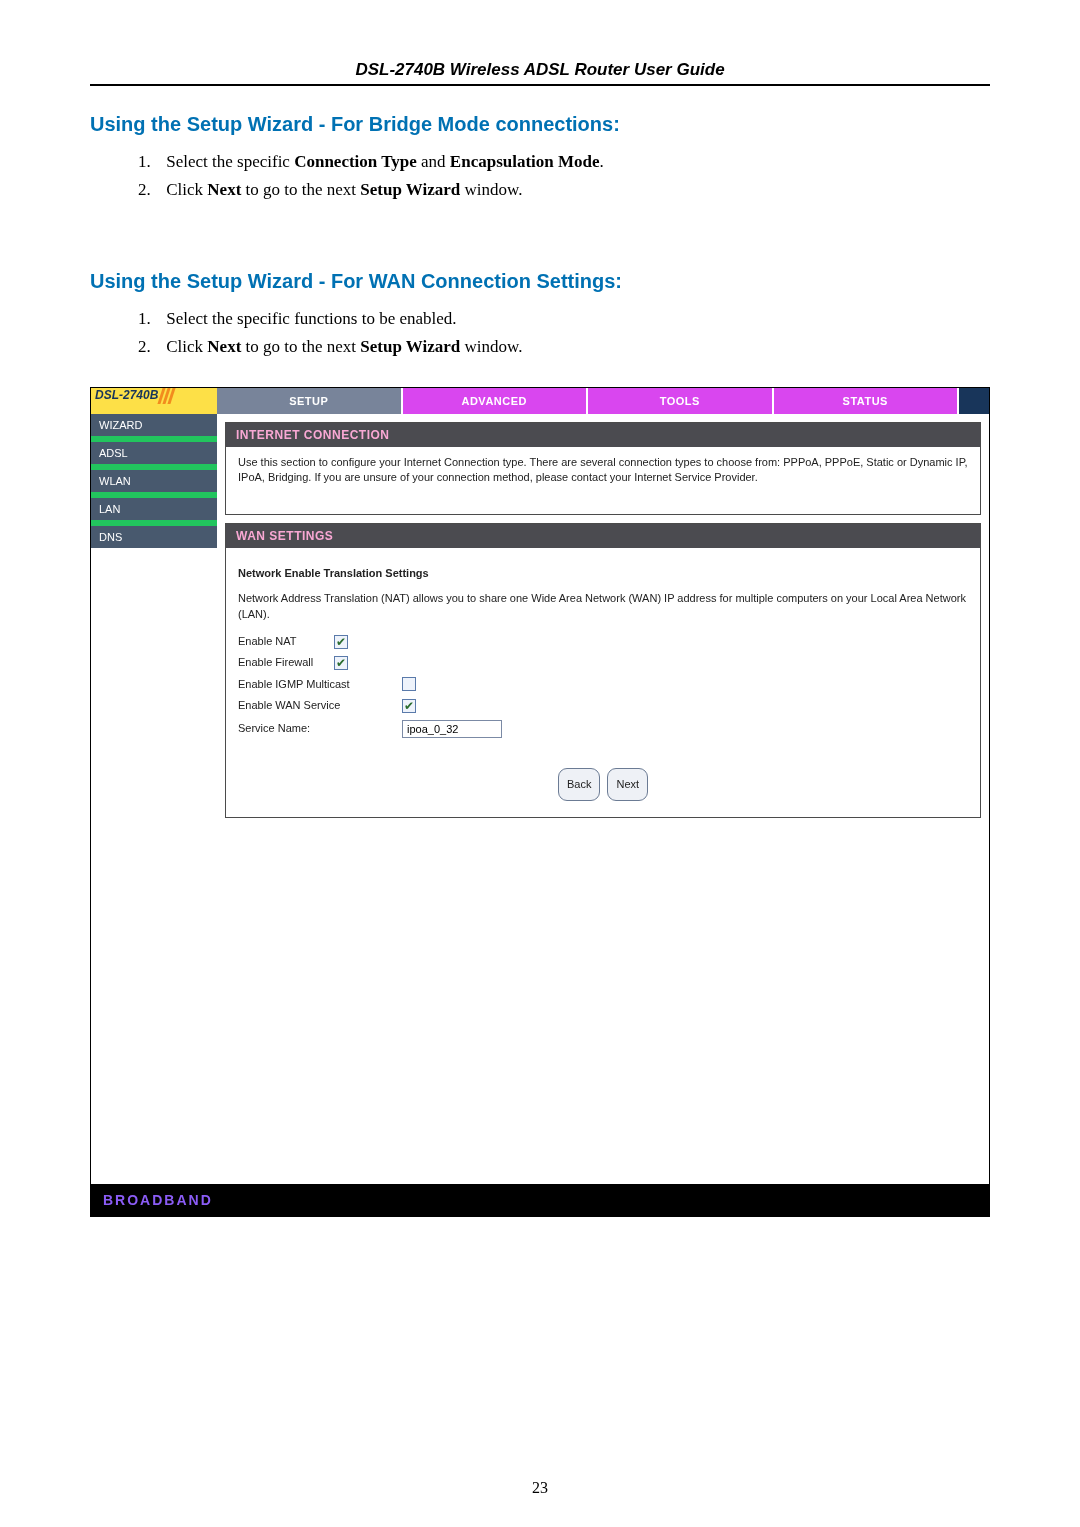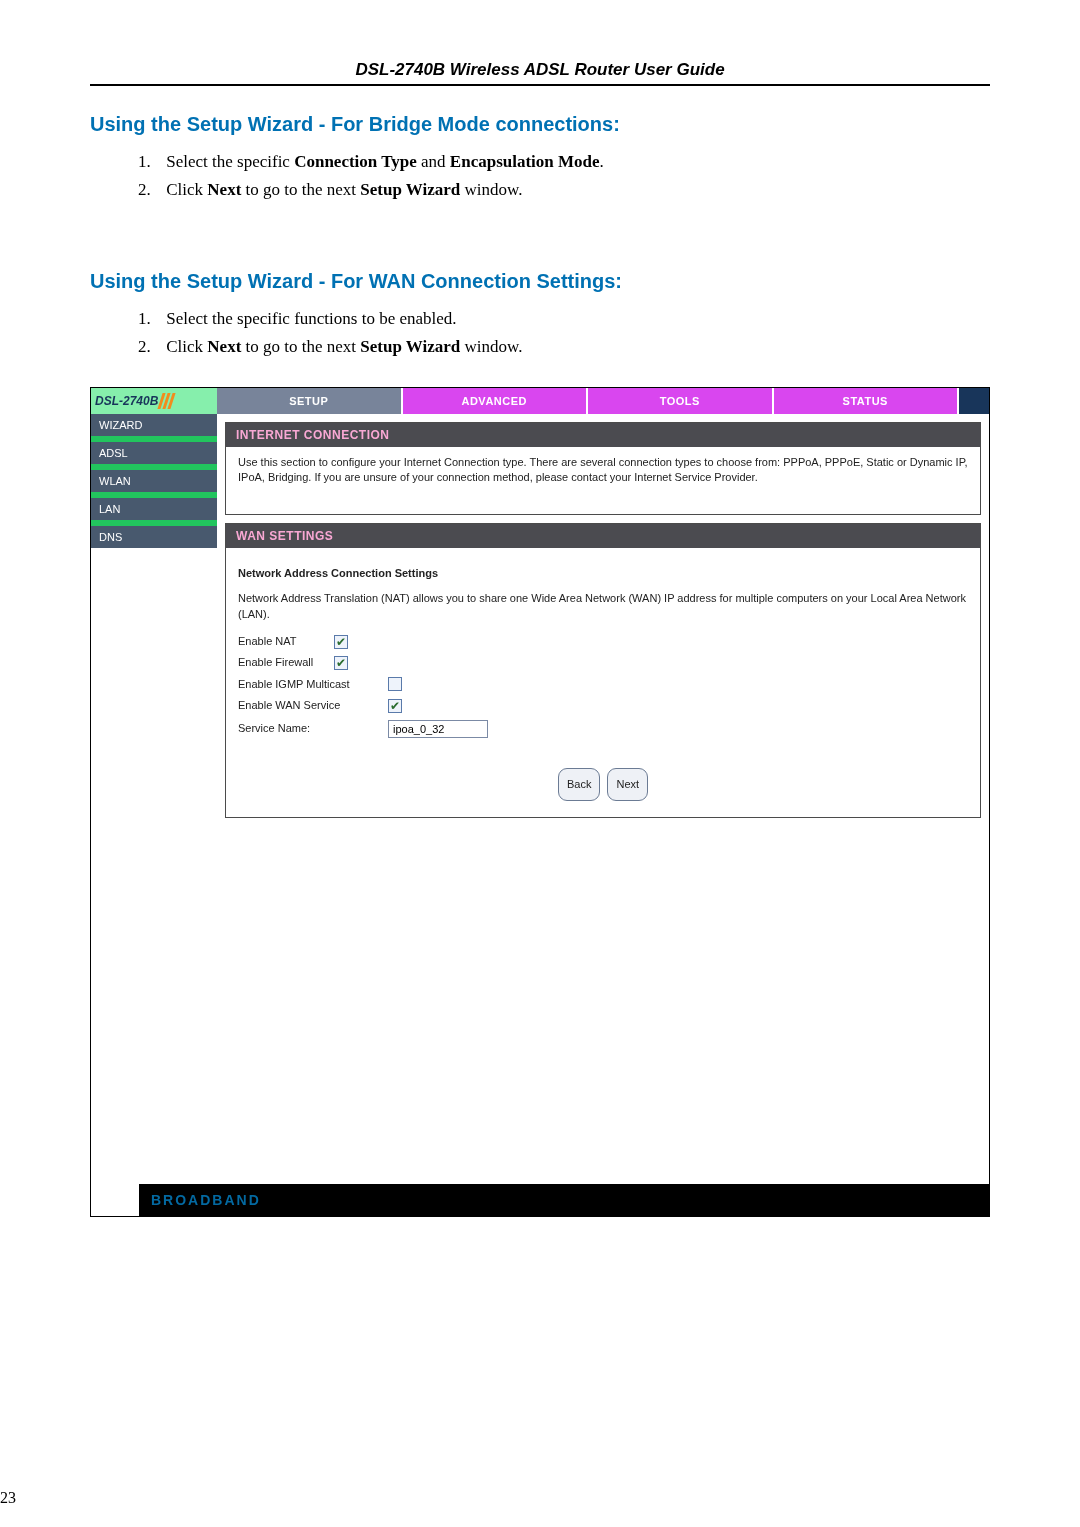--- a/index.html
+++ b/index.html
@@ -41,24 +41,23 @@
     border: 1px solid #000;
     font-family: Verdana, Arial, sans-serif;
     font-size: 11px;
     color: #000;
     margin-top: 10px;
   }
   .ui-top-row { display: flex; }
   .logo-cell {
     width: 126px;
     height: 26px;
-    background: #86efac;
+    background: #fde047;
     border-right: 0;
     display: flex;
-    align-items: center;
     padding-left: 4px;
   }
   .logo-text {
     font-style: italic;
     font-weight: bold;
     font-size: 12px;
     color: #18355a;
     margin-right: 2px;
   }
   .logo-bars { display: flex; gap: 2px; }
@@ -124,21 +123,21 @@
     color: #222;
   }
   .panel-body .sub-h {
     font-weight: bold;
     margin-top: 10px;
     margin-bottom: 10px;
     font-size: 11px;
   }
   .panel-body p { margin-bottom: 12px; }
   .field-row { margin: 6px 0; display:flex; align-items:center; }
-  .field-row .lbl { width: 150px; display:inline-block; }
+  .field-row .lbl { width: 164px; display:inline-block; }
   .field-row .lbl-short { width: 96px; display:inline-block; }
   .chk {
     display: inline-block;
     width: 14px; height: 14px;
     border: 1px solid #5a7aaa;
     background: #eef3fb;
     position: relative;
     cursor: pointer;
   }
   .chk.checked::after {
@@ -161,33 +160,32 @@
     border: 1px solid #6b7b94;
     border-radius: 9px;
     background: #eef1f6;
     padding: 8px 8px;
     font-size: 11px;
     margin: 0 2px;
     cursor: pointer;
   }
   .footer-bar {
     background: #000;
-    color: #0369a1;
+    color: #8b5cf6;
     font-family: Arial, sans-serif;
     font-weight: bold;
     letter-spacing: 2px;
     font-size: 14px;
     padding: 8px 12px;
-    margin-left: 48px;
   }
   .page-number {
     position: absolute;
-    bottom: 20px;
+    bottom: 30px;
     left: 0; right: 0;
-    text-align: left;
+    text-align: center;
     font-size: 16px;
   }
 </style>
 </head>
 <body>
 
 <div class="guide-header">DSL-2740B Wireless ADSL Router User Guide</div>
 
 <div class="section-heading">Using the Setup Wizard - For Bridge Mode connections:</div>
 <ol class="steps" style="list-style:none;">
@@ -242,21 +240,21 @@
     <div class="content-area">
       <div class="panel">
         <div class="panel-header">INTERNET CONNECTION</div>
         <div class="panel-body">
           <p>Use this section to configure your Internet Connection type. There are several connection types to choose from: PPPoA, PPPoE, Static or Dynamic IP, IPoA, Bridging. If you are unsure of your connection method, please contact your Internet Service Provider.</p>
         </div>
       </div>
       <div class="panel">
         <div class="panel-header">WAN SETTINGS</div>
         <div class="panel-body">
-          <div class="sub-h">Network Address Connection Settings</div>
+          <div class="sub-h">Network Enable Translation Settings</div>
           <p>Network Address Translation (NAT) allows you to share one Wide Area Network (WAN) IP address for multiple computers on your Local Area Network (LAN).</p>
           <div class="field-row">
             <span class="lbl-short">Enable NAT</span>
             <span class="chk checked"></span>
           </div>
           <div class="field-row">
             <span class="lbl-short">Enable Firewall</span>
             <span class="chk checked"></span>
           </div>
           <div class="field-row">

